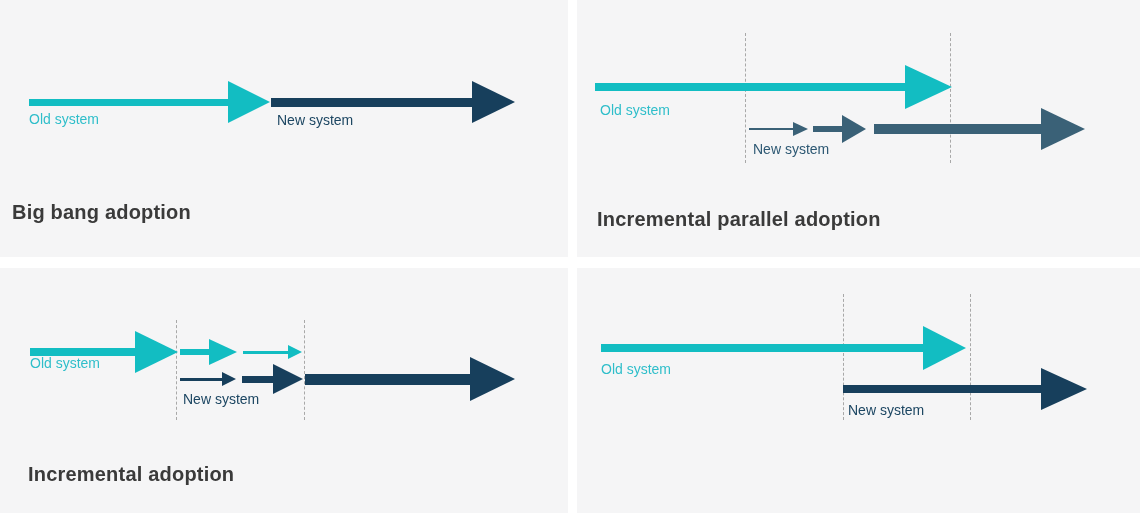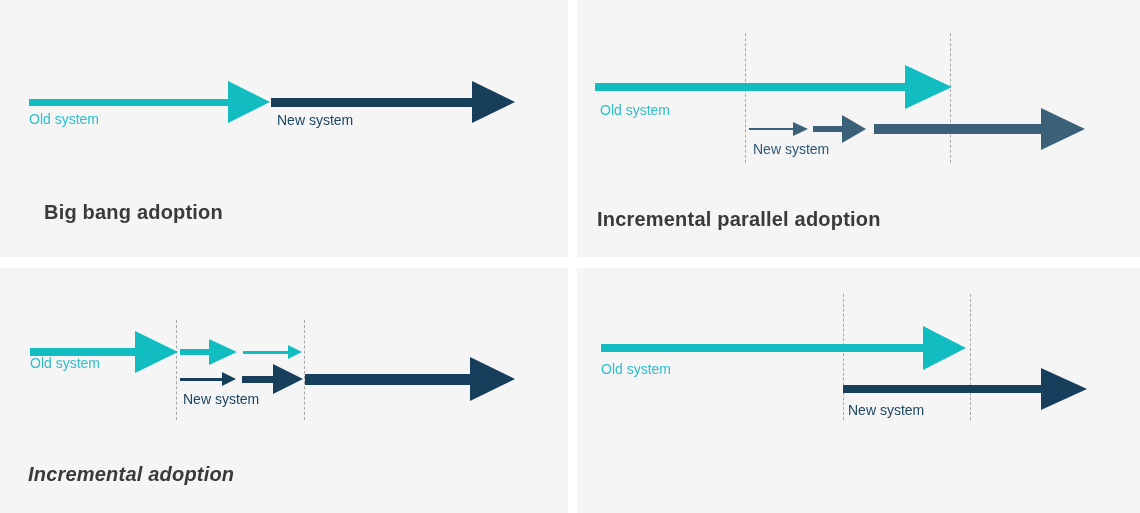--- a/index.html
+++ b/index.html
@@ -35,21 +35,21 @@
     position:absolute;width:0;
     border-left:1px dashed #a8a8a8;
   }
 </style>
 </head>
 <body>
 
 <div class="grid">
 
   <section class="panel">
-    <h2 class="panel-title" style="left:44px;top:201px;">Big bang adoption</h2>
+    <h2 class="panel-title" style="left:12px;top:201px;">Big bang adoption</h2>
   <div class="arrow-shaft" style="left: 29px; top: 98.5px; width: 201px; height: 7px; background: rgb(18, 189, 194);"></div>
       <div class="arrow-head" style="left: 228px; top: 81px; border-top: 21px solid transparent; border-bottom: 21px solid transparent; border-left: 42px solid rgb(18, 189, 194);"></div>
       <div class="arrow-shaft" style="left: 271px; top: 97.5px; width: 203px; height: 9px; background: rgb(23, 63, 92);"></div>
       <div class="arrow-head" style="left: 472px; top: 81px; border-top: 21px solid transparent; border-bottom: 21px solid transparent; border-left: 43px solid rgb(23, 63, 92);"></div>
       <span class="sys-label" style="left: 29px; top: 112px; color: rgb(47, 190, 202);">Old system</span>
       <span class="sys-label" style="left: 277px; top: 113px; color: rgb(28, 70, 98);">New system</span>
     </section>
 
   <section class="panel">
     <h2 class="panel-title" style="left:20px;top:208px;text-align:center;">Incremental parallel adoption</h2>
@@ -61,21 +61,21 @@
       <div class="arrow-head" style="left: 216px; top: 121.5px; border-top: 7.5px solid transparent; border-bottom: 7.5px solid transparent; border-left: 15px solid rgb(58, 97, 119);"></div>
       <div class="arrow-shaft" style="left: 236px; top: 126px; width: 31px; height: 6px; background: rgb(58, 97, 119);"></div>
       <div class="arrow-head" style="left: 265px; top: 115px; border-top: 14px solid transparent; border-bottom: 14px solid transparent; border-left: 24px solid rgb(58, 97, 119);"></div>
       <div class="arrow-shaft" style="left: 297px; top: 124px; width: 169px; height: 10px; background: rgb(58, 97, 119);"></div>
       <div class="arrow-head" style="left: 464px; top: 108px; border-top: 21px solid transparent; border-bottom: 21px solid transparent; border-left: 44px solid rgb(58, 97, 119);"></div>
       <span class="sys-label" style="left: 23px; top: 103px; color: rgb(47, 190, 202);">Old system</span>
       <span class="sys-label" style="left: 176px; top: 142px; color: rgb(45, 88, 115);">New system</span>
     </section>
 
   <section class="panel">
-    <h2 class="panel-title" style="left:28px;top:195px;font-style:italic;">Incremental adoption</h2>
+    <h2 class="panel-title" style="left:28px;top:195px;">Incremental adoption</h2>
   <div class="dashed-line" style="left: 176px; top: 52px; height: 100px;"></div>
       <div class="dashed-line" style="left: 304px; top: 52px; height: 100px;"></div>
       <div class="arrow-shaft" style="left: 30px; top: 80px; width: 107px; height: 8px; background: rgb(18, 189, 194);"></div>
       <div class="arrow-head" style="left: 135px; top: 63px; border-top: 21px solid transparent; border-bottom: 21px solid transparent; border-left: 43px solid rgb(18, 189, 194);"></div>
       <div class="arrow-shaft" style="left: 180px; top: 81px; width: 31px; height: 6px; background: rgb(18, 189, 194);"></div>
       <div class="arrow-head" style="left: 209px; top: 71px; border-top: 13px solid transparent; border-bottom: 13px solid transparent; border-left: 28px solid rgb(18, 189, 194);"></div>
       <div class="arrow-shaft" style="left: 243px; top: 82.5px; width: 47px; height: 3px; background: rgb(18, 189, 194);"></div>
       <div class="arrow-head" style="left: 288px; top: 77px; border-top: 7px solid transparent; border-bottom: 7px solid transparent; border-left: 14px solid rgb(18, 189, 194);"></div>
       <div class="arrow-shaft" style="left: 180px; top: 109.5px; width: 44px; height: 3px; background: rgb(23, 63, 92);"></div>
       <div class="arrow-head" style="left: 222px; top: 103.5px; border-top: 7.5px solid transparent; border-bottom: 7.5px solid transparent; border-left: 14px solid rgb(23, 63, 92);"></div>

